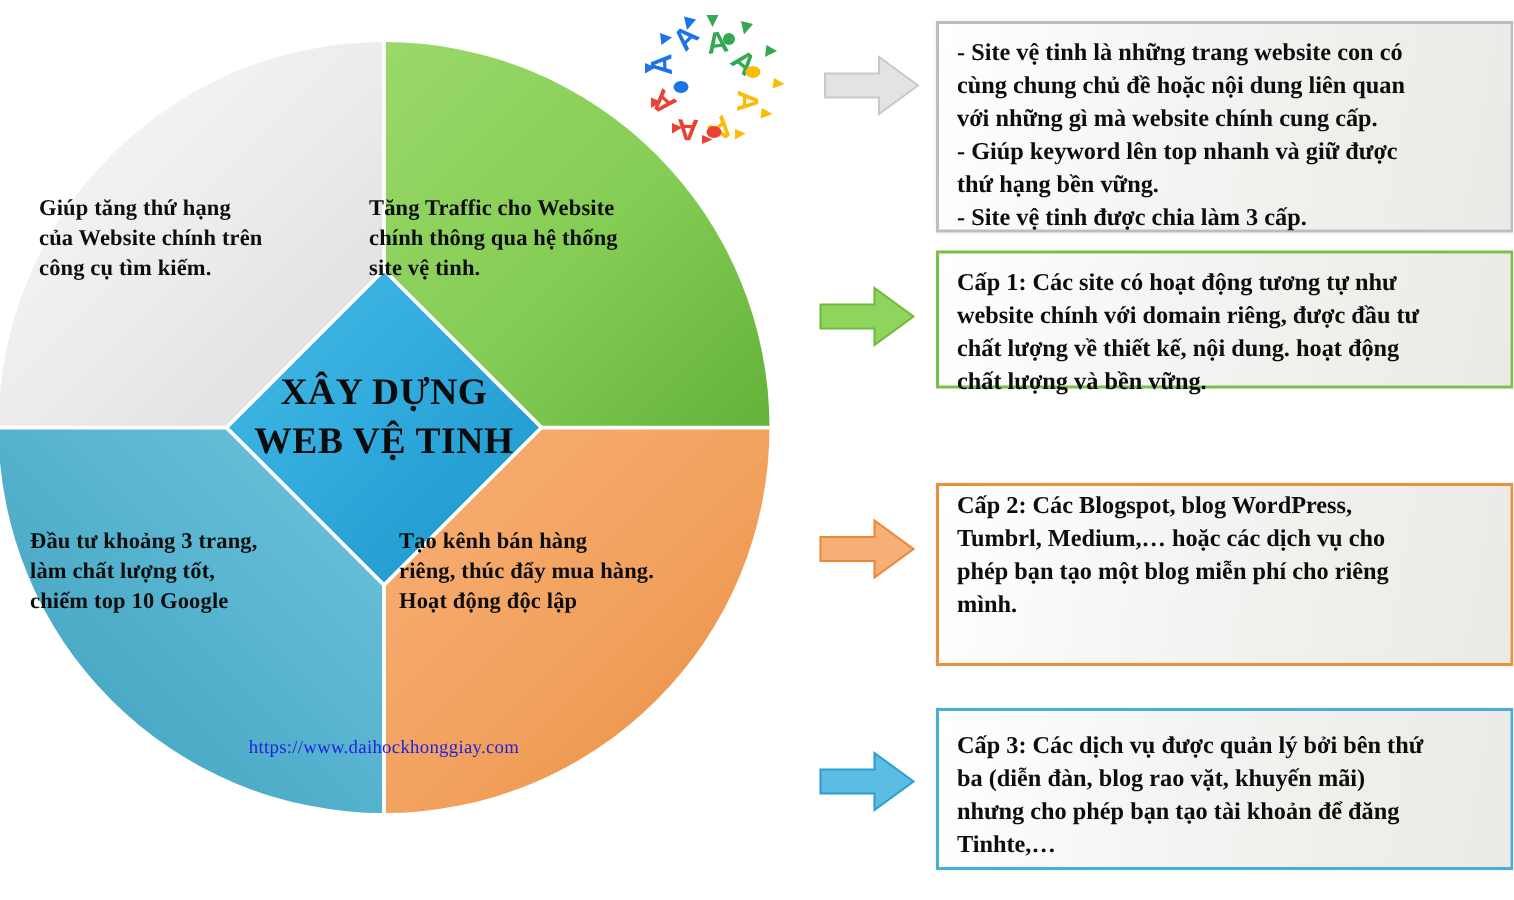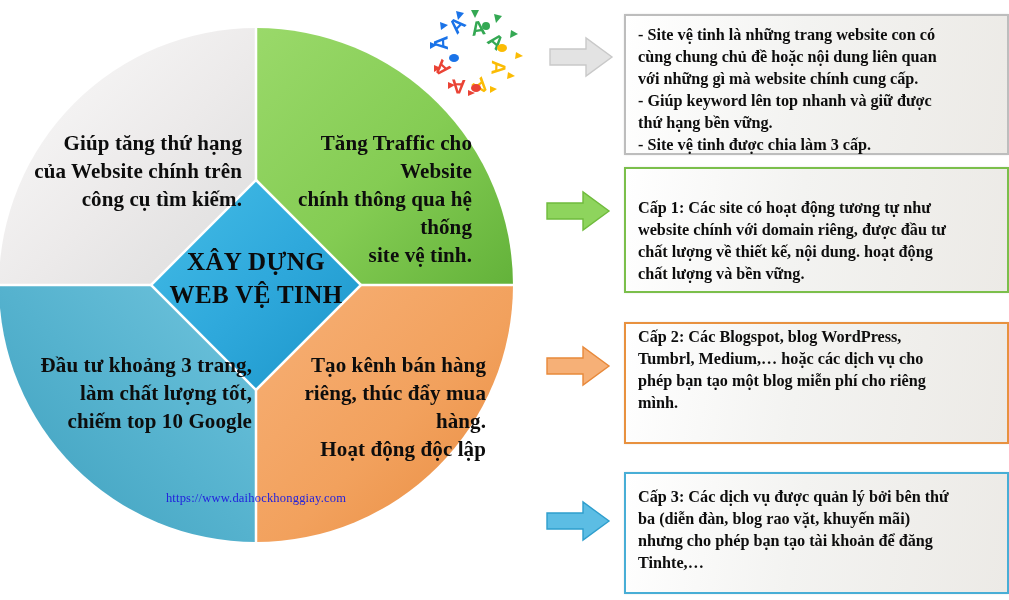--- a/index.html
+++ b/index.html
@@ -25,31 +25,31 @@
     height: 600px;
   }
   #wheel-svg {
     position: absolute;
     left: 0;
     top: 0;
   }
 
   .quad-label {
     position: absolute;
-    text-align: right;
+    text-align: left;
     font-weight: bold;
-    font-size: 21px;
+    font-size: 15px;
     line-height: 1.33;
     color: #0d0d0d;
     letter-spacing: .1px;
   }
   #quad-label-tl { left: 26px;  top: 130px; width: 216px; }
   #quad-label-tr { left: 246px; top: 130px; width: 226px; }
   #quad-label-bl { left: 20px;  top: 352px; width: 232px; }
-  #quad-label-br { left: 256px; top: 352px; width: 230px; }
+  #quad-label-br { left: 266px; top: 352px; width: 230px; }
 
   #center-label {
     position: absolute;
     left: 156px;
     top: 245px;
     width: 200px;
     text-align: center;
     font-weight: bold;
     font-size: 25px;
     line-height: 1.32;
@@ -98,23 +98,23 @@
     border: 2px solid #bdbdbd;
     background: linear-gradient(100deg, #ffffff 0%, #f3f3f1 45%, #eceae6 100%);
     padding: 8px 10px 8px 12px;
     font-weight: bold;
     font-size: 16.2px;
     line-height: 1.36;
     color: #0d0d0d;
     box-shadow: 0 0 2px rgba(0,0,0,.10);
   }
   #info-box-0 { top: 2px;   height: 141px; margin-top: 12px; }
-  #info-box-1 { top: 167px; height: 126px; padding-top: 28px; }
+  #info-box-1 { top: 167px; height: 92px; padding-top: 8px; }
   #info-box-2 { top: 322px; height: 122px; padding-top: 2px; }
-  #info-box-3 { top: 472px; height: 122px; padding-top: 12px; }
+  #info-box-3 { top: 472px; height: 108px; padding-top: 12px; }
   .info-box .line { display: block; white-space: nowrap; }
 </style>
 </head>
 <body>
 
 <div id="page">
 
   <div id="wheel-area">
     <svg id="wheel-svg" width="520" height="600" viewBox="0 0 520 600">
       <defs>

